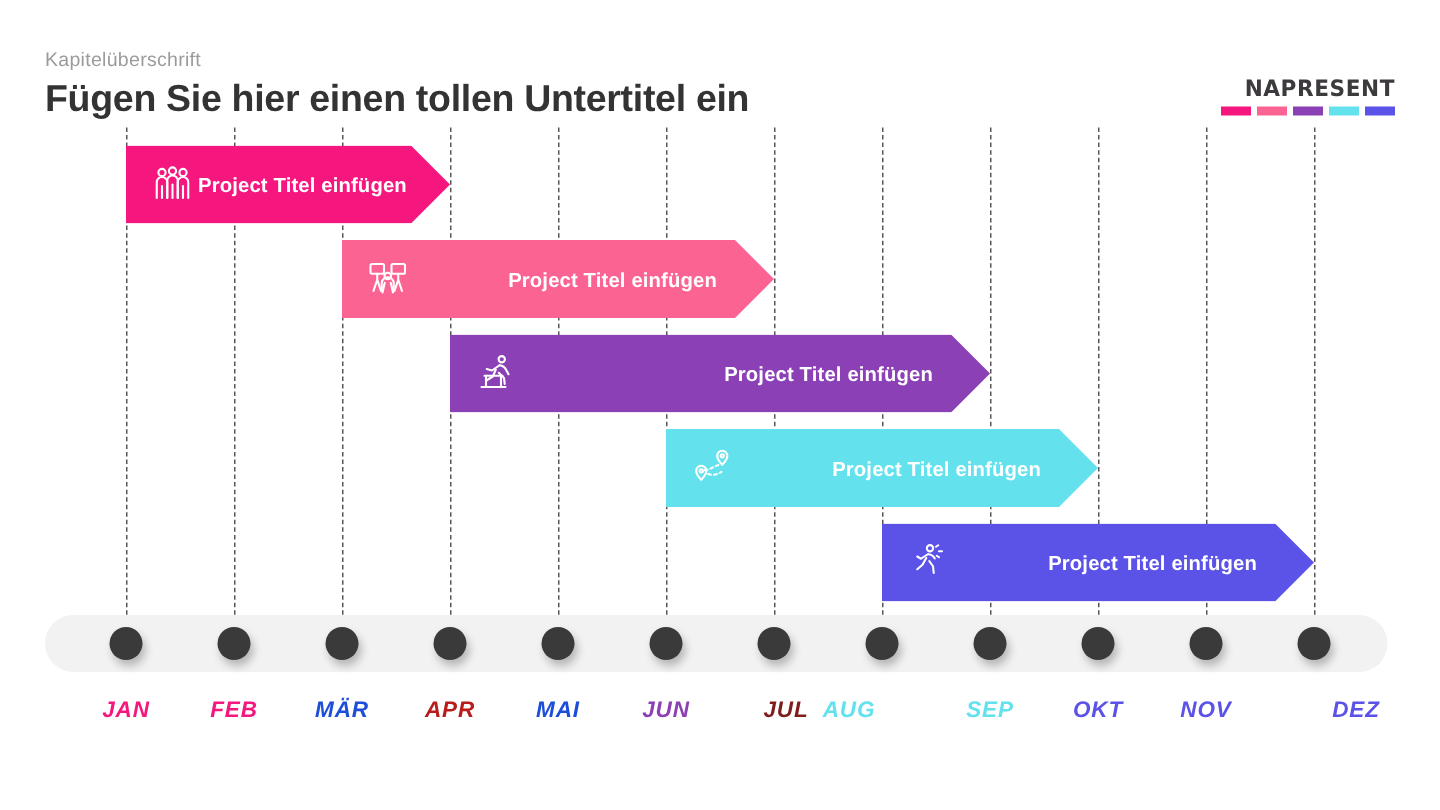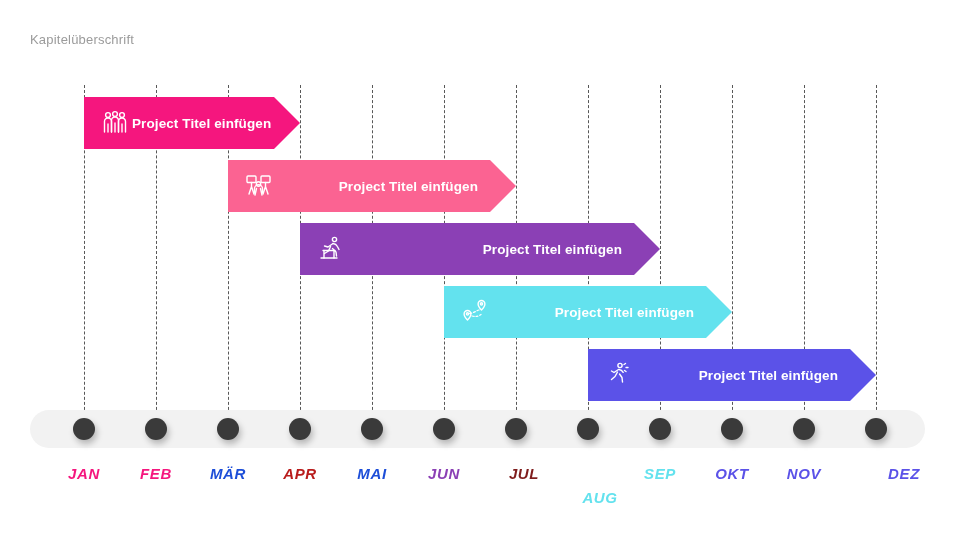--- a/index.html
+++ b/index.html
@@ -85,21 +85,32 @@
     white-space:nowrap;
     font-style:italic;
   }
 </style>
 </head>
 <body>
 
 <div class="canvas">
 
   <div class="eyebrow">Kapitelüberschrift</div>
-
+  <div class="title">Fügen Sie hier einen tollen Untertitel ein</div>
+
+  <div class="logo">
+    <div class="logo-word">NAPRESENT</div>
+    <div class="logo-bars" id="logo-bars">
+        <i style="background: rgb(245, 22, 126);"></i>
+        <i style="background: rgb(251, 99, 146);"></i>
+        <i style="background: rgb(139, 64, 181);"></i>
+        <i style="background: rgb(99, 226, 238);"></i>
+        <i style="background: rgb(91, 82, 232);"></i>
+      </div>
+  </div>
 
   <div id="gridlines">
       <div class="gridline" style="left: 84px; height: 340px; border-left-color: rgb(58, 58, 58);"></div>
       <div class="gridline" style="left: 156px; height: 340px; border-left-color: rgb(58, 58, 58);"></div>
       <div class="gridline" style="left: 228px; height: 340px; border-left-color: rgb(58, 58, 58);"></div>
       <div class="gridline" style="left: 300px; height: 340px; border-left-color: rgb(58, 58, 58);"></div>
       <div class="gridline" style="left: 372px; height: 340px; border-left-color: rgb(58, 58, 58);"></div>
       <div class="gridline" style="left: 444px; height: 340px; border-left-color: rgb(58, 58, 58);"></div>
       <div class="gridline" style="left: 516px; height: 340px; border-left-color: rgb(58, 58, 58);"></div>
       <div class="gridline" style="left: 588px; height: 340px; border-left-color: rgb(58, 58, 58);"></div>
@@ -202,20 +213,20 @@
       <div class="dot" style="left: 876px; background: rgb(58, 58, 58);"></div>
     </div>
   <div id="months">
       <div class="month" style="left: 84px; color: rgb(245, 22, 126);">JAN</div>
       <div class="month" style="left: 156px; color: rgb(245, 22, 126);">FEB</div>
       <div class="month" style="left: 228px; color: #1d4ed8;">MÄR</div>
       <div class="month" style="left: 300px; color: #b91c1c;">APR</div>
       <div class="month" style="left: 372px; color: #1d4ed8;">MAI</div>
       <div class="month" style="left: 444px; color: rgb(139, 64, 181);">JUN</div>
       <div class="month" style="left: 524px; color: #7f1d1d;">JUL</div>
-      <div class="month" style="left: 600px; color: rgb(99, 226, 238); margin-top: 24px;">AUG</div>
+      <div class="month" style="left: 566px; color: rgb(99, 226, 238);">AUG</div>
       <div class="month" style="left: 660px; color: rgb(99, 226, 238);">SEP</div>
       <div class="month" style="left: 732px; color: rgb(91, 82, 232);">OKT</div>
       <div class="month" style="left: 804px; color: rgb(91, 82, 232);">NOV</div>
       <div class="month" style="left: 904px; color: rgb(91, 82, 232);">DEZ</div>
     </div>
 
 </div>
 
 </body></html>

